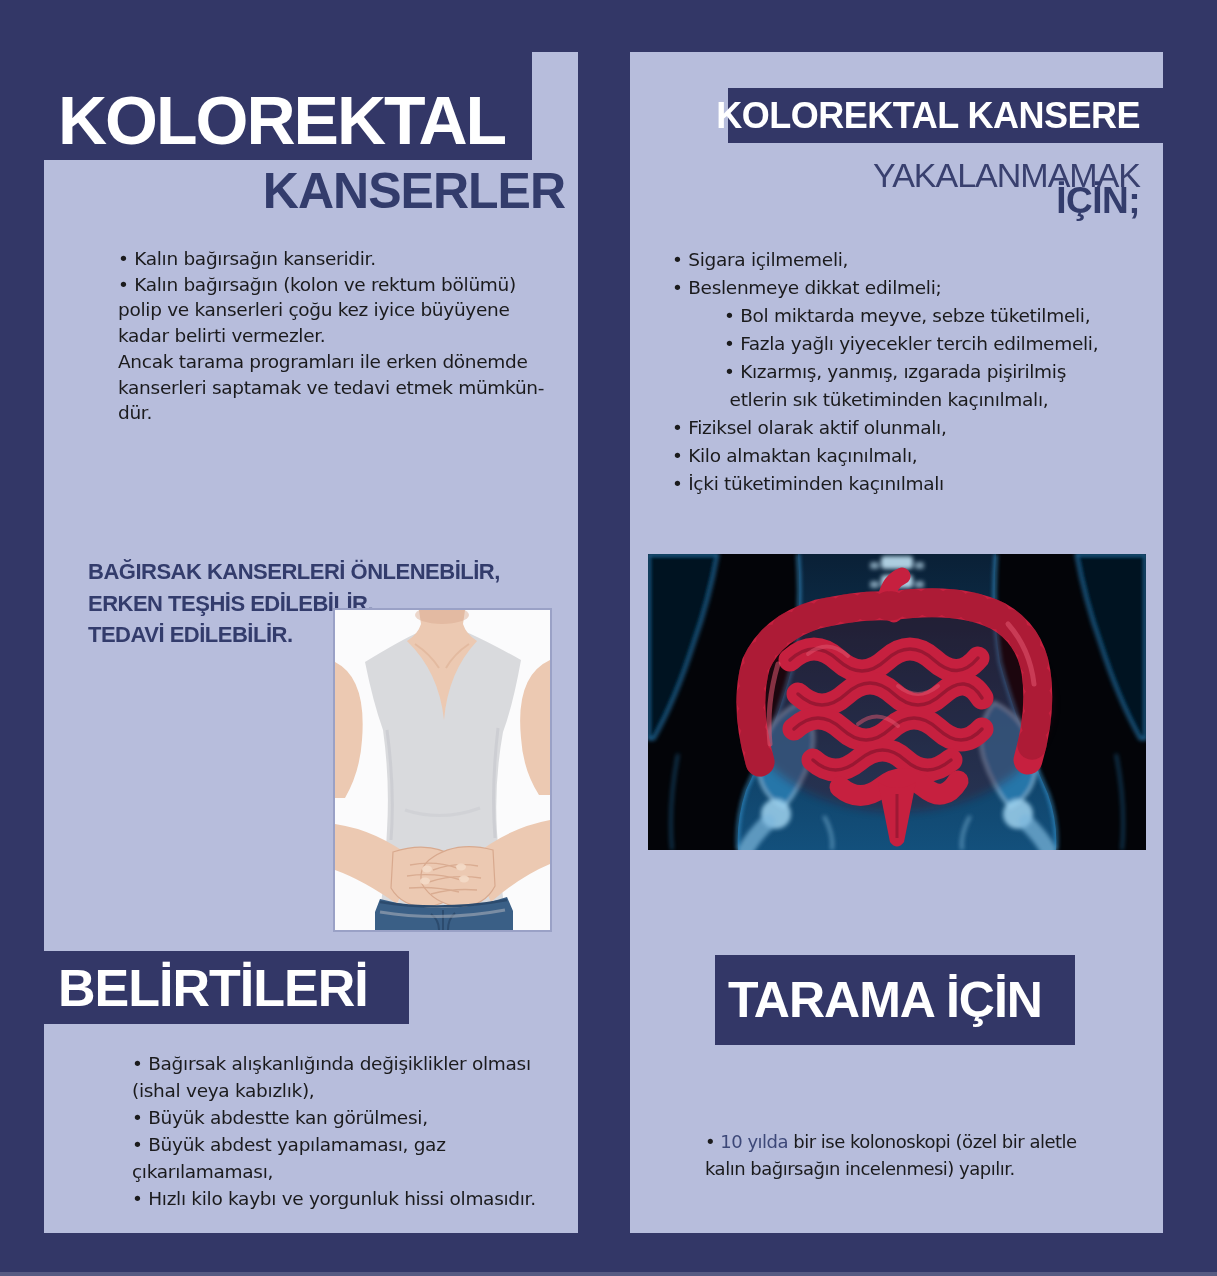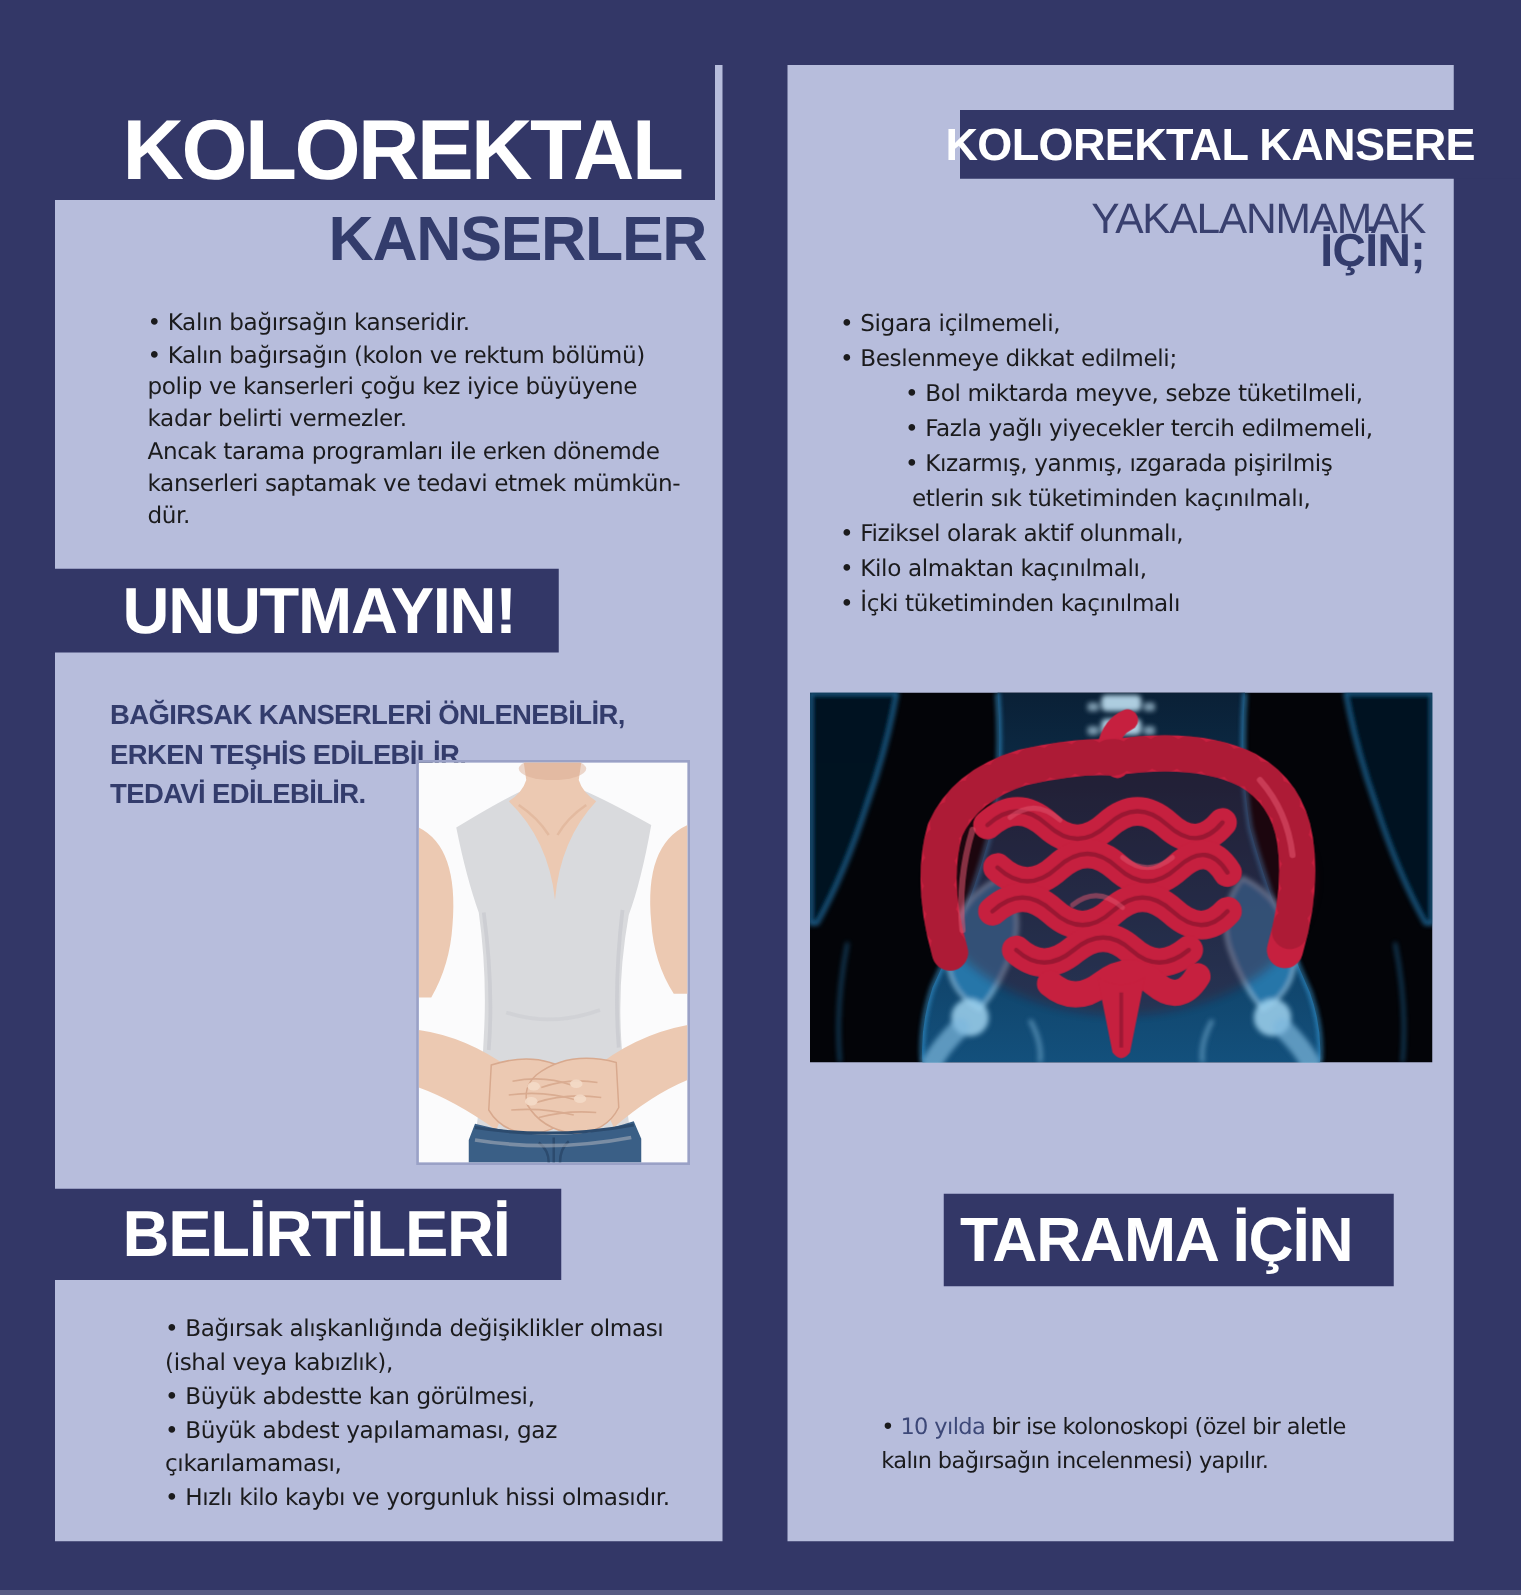--- a/index.html
+++ b/index.html
@@ -9,21 +9,21 @@
   html,body{margin:0;padding:0;}
   body{background:#222;font-family:"DejaVu Sans",sans-serif;}
   #page{
     position:relative;width:1217px;height:1276px;background:var(--navy);
     overflow:hidden;
   }
   .panel{position:absolute;background:var(--panel);}
   #left-panel{left:44px;top:52px;width:534px;height:1181px;}
   #right-panel{left:630px;top:52px;width:533px;height:1181px;}
 
-  .banner{position:absolute;background:var(--navy);display:flex;align-items:center;margin-left:40px;}
+  .banner{position:absolute;background:var(--navy);display:flex;align-items:center;}
   .banner-text{
     font-family:"Liberation Sans",sans-serif;font-weight:bold;color:var(--white);
     letter-spacing:-1px;white-space:nowrap;
   }
 
   #kolorektal-banner{left:0;top:0;width:532px;height:160px;align-items:flex-end;}
   #kolorektal-banner .banner-text{font-size:68px;letter-spacing:-2px;padding:0 0 6px 58px;line-height:1;}
 
   #kanserler-heading{
     position:absolute;left:80px;top:166px;width:485px;text-align:right;
@@ -66,21 +66,21 @@
     font-family:"Liberation Sans",sans-serif;font-weight:bold;font-size:37px;
     color:var(--headnavy);letter-spacing:-0.5px;line-height:1;
   }
 
   #prevention-main1{left:672px;top:246px;line-height:28px;}
   #prevention-sub{left:724px;top:302px;line-height:28px;}
   #prevention-main2{left:672px;top:414px;line-height:28px;}
 
   #anatomy-image{position:absolute;left:648px;top:554px;width:498px;height:296px;}
 
-  #tarama-banner{left:715px;top:955px;width:360px;height:74px;}
+  #tarama-banner{left:715px;top:955px;width:360px;height:90px;}
   #tarama-banner .banner-text{font-size:50px;padding-left:13px;}
 
   .screening{position:absolute;white-space:pre;font-size:18px;line-height:27px;
     letter-spacing:-0.5px;color:var(--body);}
   #screening-1{left:705px;top:1048px;}
   #screening-2{left:705px;top:1128px;}
   .hl{color:var(--accent);}
 
   #bottom-strip{position:absolute;left:0;bottom:0;width:100%;height:4px;
     background:rgba(255,255,255,0.18);}
@@ -100,23 +100,20 @@
   <div id="kanserler-heading">KANSERLER</div>
 
   <div id="intro-text" class="bodytext">• Kalın bağırsağın kanseridir.
 • Kalın bağırsağın (kolon ve rektum bölümü)
 polip ve kanserleri çoğu kez iyice büyüyene
 kadar belirti vermezler.
 Ancak tarama programları ile erken dönemde
 kanserleri saptamak ve tedavi etmek mümkün-
 dür.</div>
 
-  <div id="unutmayin-banner" class="banner">
-    <div class="banner-text">UNUTMAYIN!</div>
-  </div>
 
   <div id="reminder-text">BAĞIRSAK KANSERLERİ ÖNLENEBİLİR,
 ERKEN TEŞHİS EDİLEBİLİR,
 TEDAVİ EDİLEBİLİR.</div>
 
   <svg id="woman-photo" viewBox="0 0 215 320" role="img">
     <rect width="215" height="320" fill="#fbfbfc"></rect>
 
     <path d="M0,52 Q32,68 27,130 Q25,162 10,188 L0,188 Z" fill="#ecc9b2"></path>
     <path d="M215,50 Q180,66 186,128 Q188,160 204,185 L215,185 Z" fill="#ecc9b2"></path>

